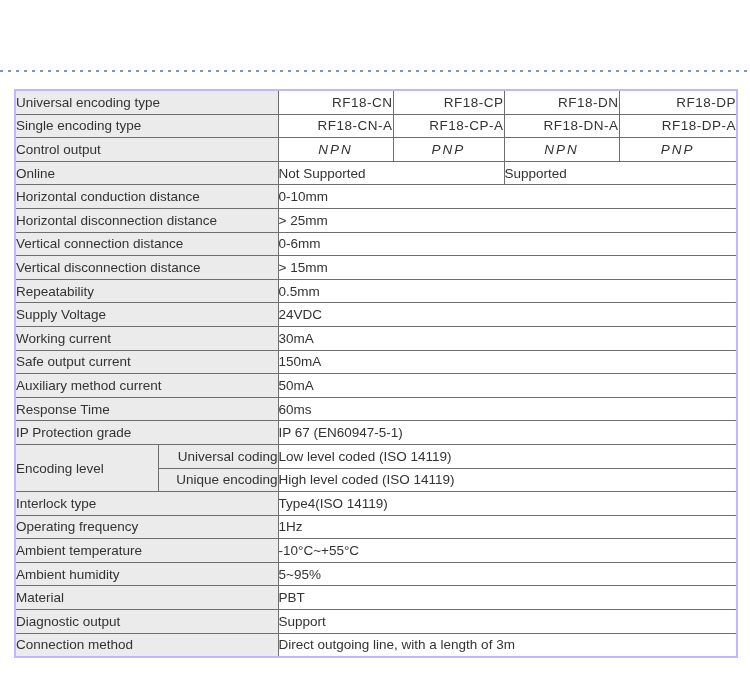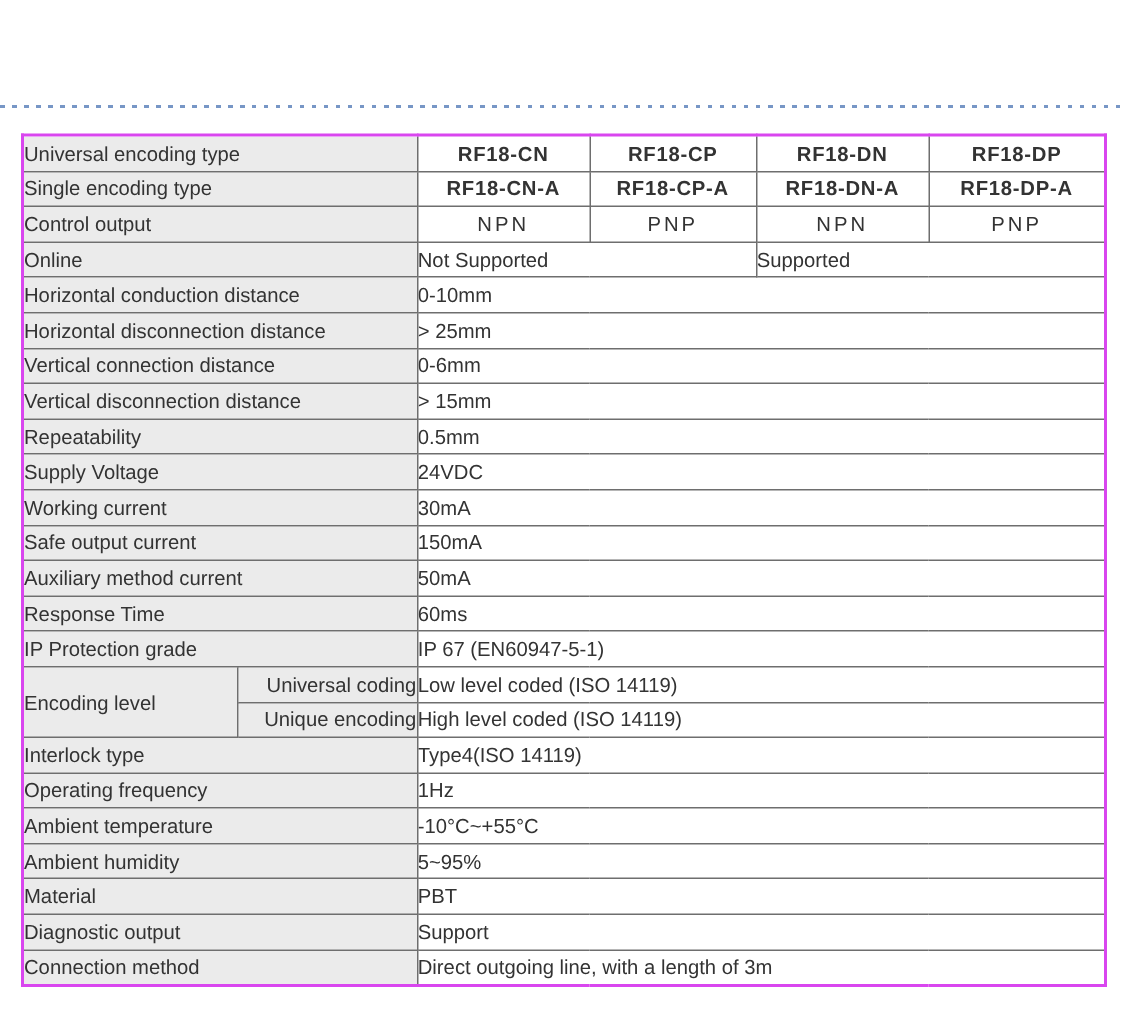--- a/index.html
+++ b/index.html
@@ -41,50 +41,51 @@
     opacity: 0.65;
   }
 
   
   table.spec {
     position: absolute;
     top: 89px; left: 14px;
     width: 722px;
     border-collapse: collapse;
     table-layout: fixed;
-    border: 2px solid #d946ef;
+    border: 2px solid #c4b5fd;
   }
   table.spec td {
     border: 1px solid #6e6e6e;
     height: 22.6px;
     padding: 0;
     font-size: 13.5px;
     color: #333333;
     white-space: nowrap;
     overflow: hidden;
     vertical-align: middle;
   }
   td.lbl {
     background: #ebebeb;
     text-align: left;
     padding-left: 10px;
     color: #3a3a3a;
   }
   td.model {
-    font-weight: bold;
+    font-weight: normal;
     font-size: 15px;
     letter-spacing: 0.5px;
-    text-align: center;
+    text-align: right;
     color: #3b3b3b;
   }
   td.ctrl {
     color: #6f6f6f;
     letter-spacing: 2px;
     text-align: center;
     font-size: 13px;
+    font-style: italic;
   }
   td.pairval { text-align: left; color: #2f2f2f; font-size: 14px; }
   td.val { text-align: left; padding-left: 22px; color: #2f2f2f; margin-left: 16px; }
   td.sublbl {
     background: #ebebeb;
     text-align: right;
     padding-right: 6px;
     color: #3a3a3a;
   }
 </style>

